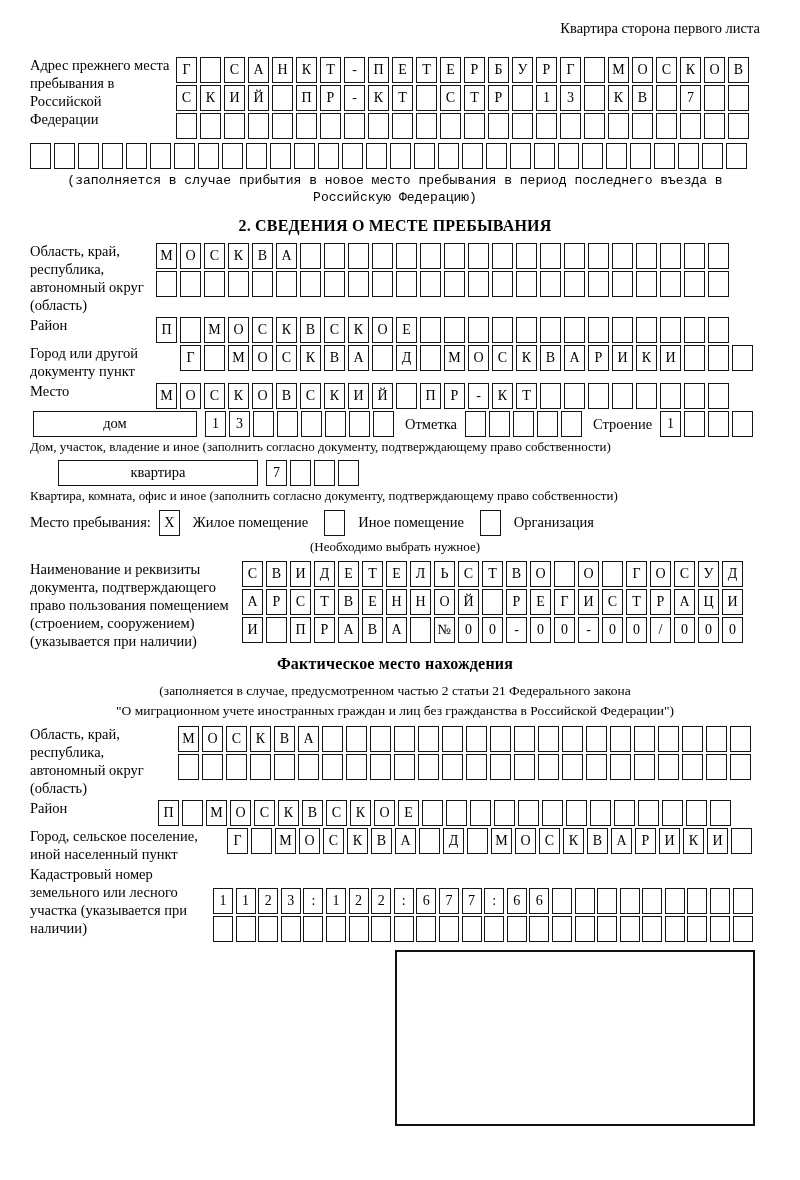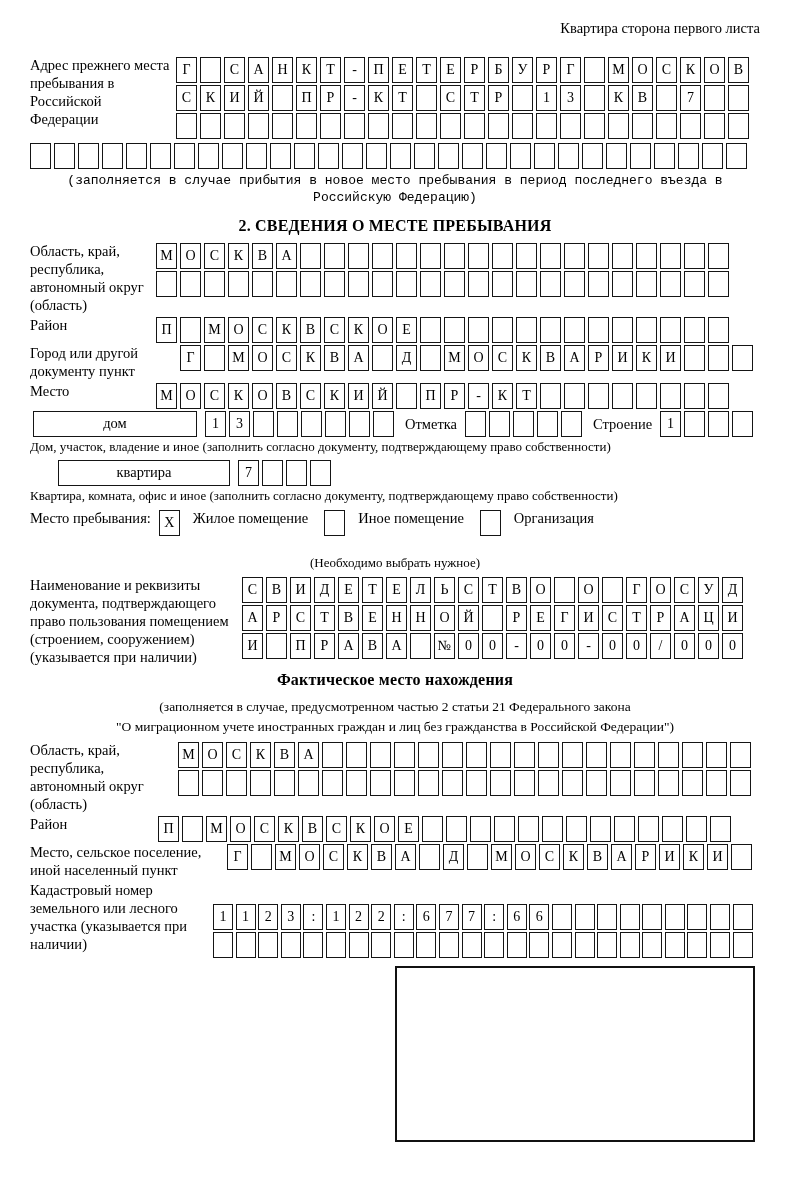--- a/index.html
+++ b/index.html
@@ -30,21 +30,21 @@
   .sec-title { text-align:center; font-weight:bold; font-size:16px; margin:6px 0 8px; letter-spacing:.2px; }
   .sub-note { text-align:center; font-size:13.5px; line-height:1.45; }
 
   .wide-box {
     height:26px; border:1.6px solid #151515; display:flex; flex:none;
     align-items:center; justify-content:center; font-size:14.5px; margin:0 8px 0 3px;
   }
   .inline-label { font-size:14.5px; line-height:26px; margin:0 8px; flex:none; }
   .cap-left { font-size:13px; margin:2px 0 5px; }
 
-  .stay-row { display:flex; font-size:14.5px; margin:6px 0 19px; }
+  .stay-row { display:flex; align-items:center; font-size:14.5px; margin:6px 0 3px; }
   .stay-row .boxes { margin:0 10px 0 8px; }
   .stay-row .opt-label { margin-right:8px; }
 
   .stamp-box { width:360px; height:176px; border:2px solid #111; margin:6px 0 5px 365px; }
   .stamp-caption { width:430px; margin-left:330px; text-align:center; font-size:14.5px; line-height:1.33; }
 
   .mt22 { margin-top:22px; }
   .mb6 { margin-bottom:6px; }
 </style>
 </head>
@@ -345,21 +345,21 @@
     <div class="boxes">
         <span class="cell">1</span>
         <span class="cell"></span>
         <span class="cell"></span>
         <span class="cell"></span>
       </div>
   </div>
   <div class="cap-left">Дом, участок, владение и иное (заполнить согласно документу, подтверждающему право собственности)</div>
 
   <div class="frow">
-    <div class="wide-box" style="width:172px;margin-left:28px;">квартира</div>
+    <div class="wide-box" style="width:200px;margin-left:28px;">квартира</div>
     <div class="boxes">
         <span class="cell">7</span>
         <span class="cell"></span>
         <span class="cell"></span>
         <span class="cell"></span>
       </div>
   </div>
   <div class="cap-left">Квартира, комната, офис и иное (заполнить согласно документу, подтверждающему право собственности)</div>
 
   <div class="stay-row">
@@ -540,21 +540,21 @@
         <span class="cell"></span>
         <span class="cell"></span>
         <span class="cell"></span>
         <span class="cell"></span>
         <span class="cell"></span>
         <span class="cell"></span>
       </div>
   </div>
 
   <div class="frow">
-    <div class="flabel lw197">Место, сельское поселение, иной населенный пункт</div>
+    <div class="flabel lw197">Город, сельское поселение, иной населенный пункт</div>
     <div class="boxes">
         <span class="cell">Г</span>
         <span class="cell"></span>
         <span class="cell">М</span>
         <span class="cell">О</span>
         <span class="cell">С</span>
         <span class="cell">К</span>
         <span class="cell">В</span>
         <span class="cell">А</span>
         <span class="cell"></span>

